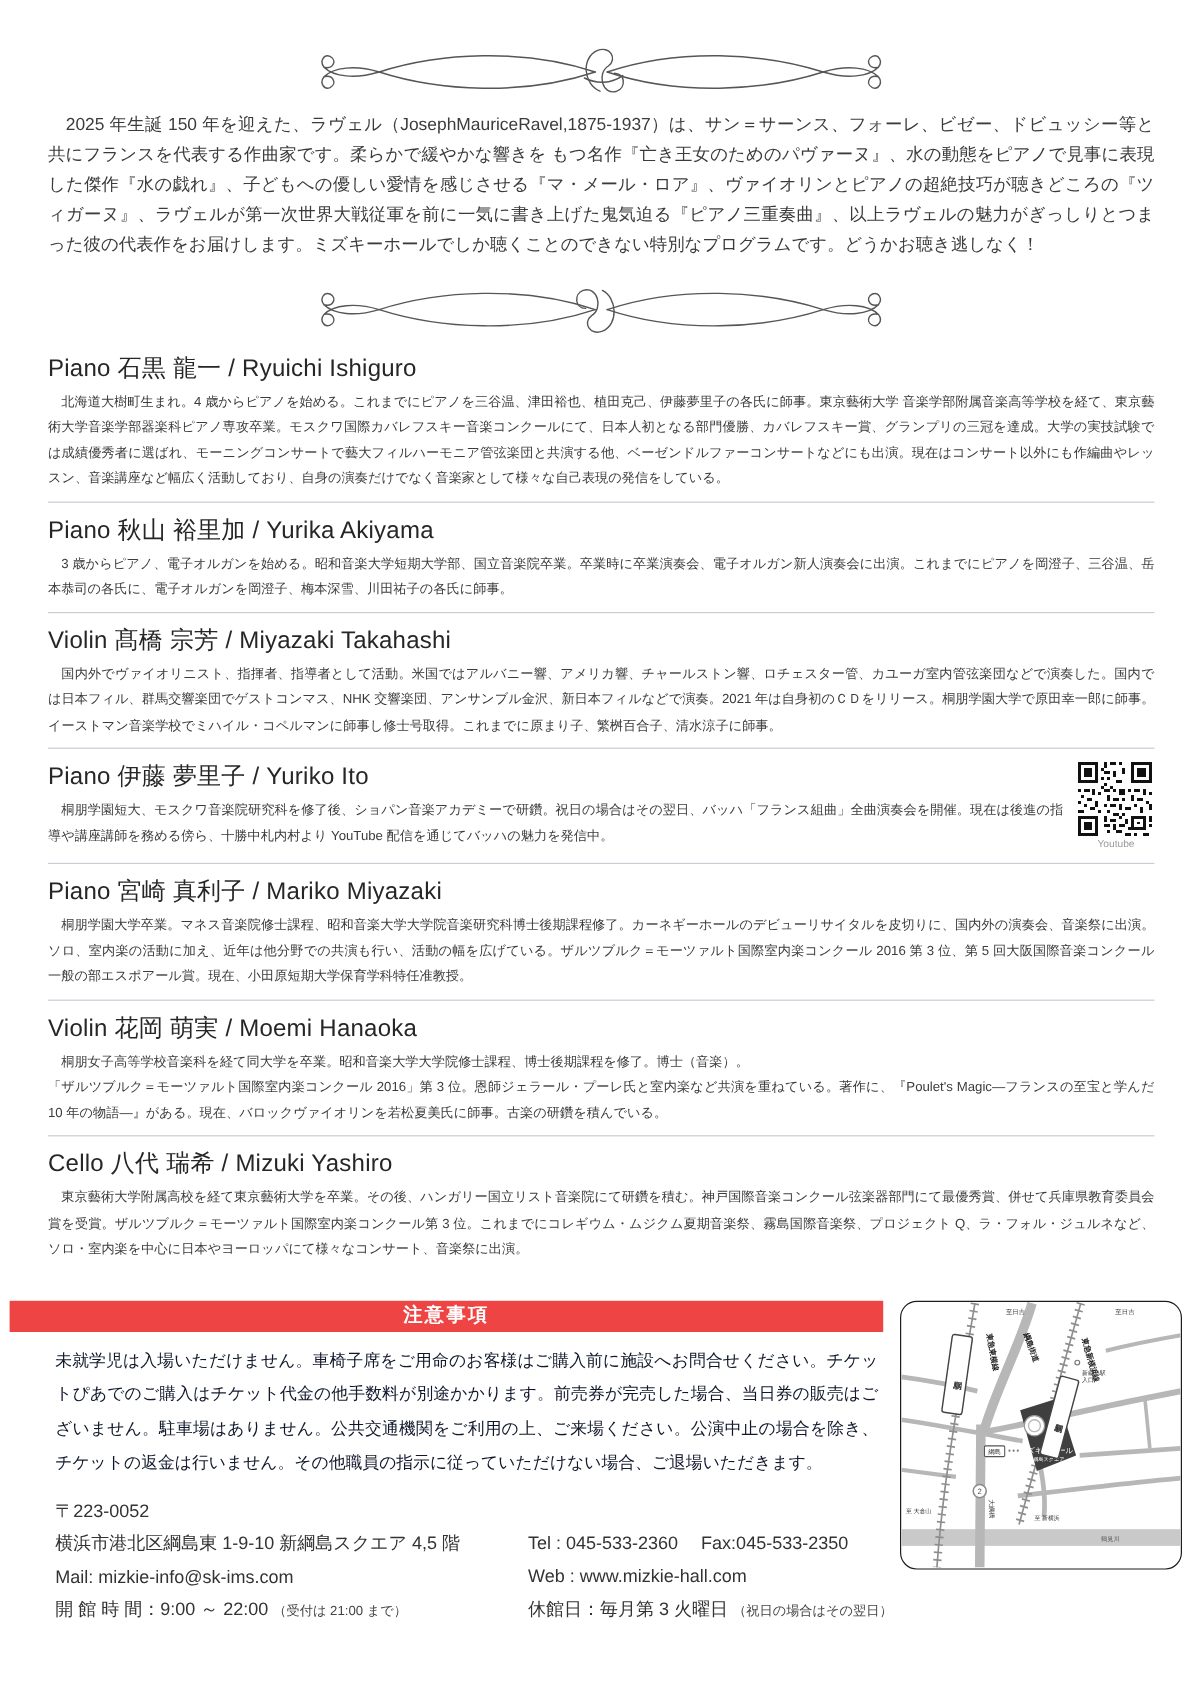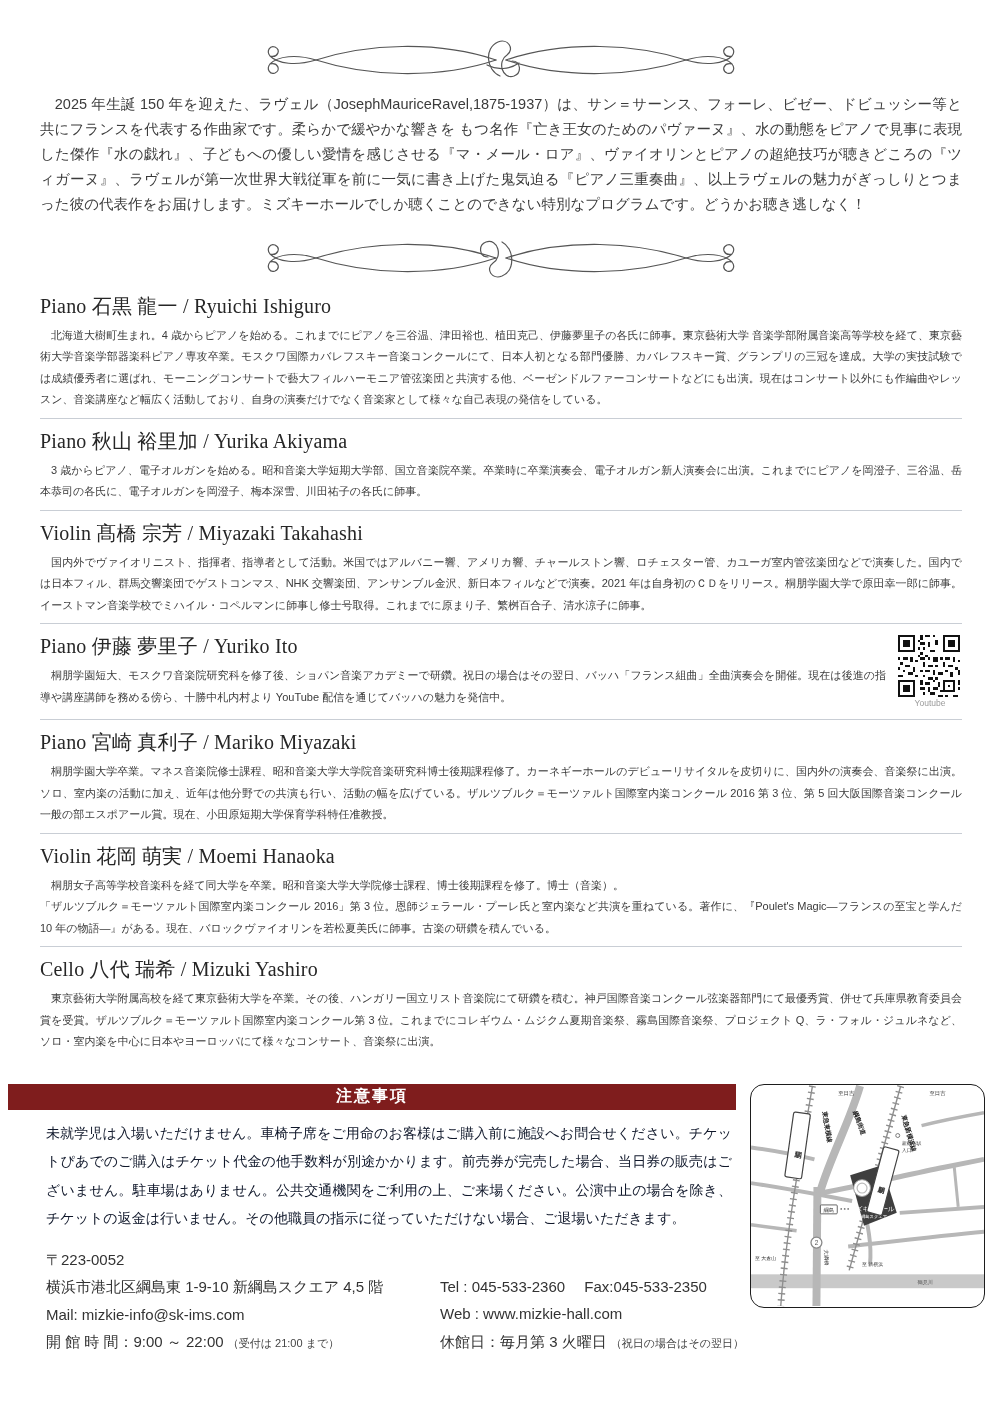--- a/index.html
+++ b/index.html
@@ -21,35 +21,34 @@
     margin-top:6px;font-size:14.5px;line-height:25px;
     text-align:justify;color:#3b3b3b;white-space:pre-wrap;
   }
 
   
   .section{border-bottom:1px solid #c9ced5;padding-bottom:7px;}
   .section.last{border-bottom:none;}
   .section h2{
     margin:9px 0 5px 0;font-size:20px;font-weight:400;color:#262626;
     letter-spacing:.2px;
-    font-family:Liberation Serif, serif;
   }
   .bio{
     font-size:11px;line-height:21.5px;text-align:justify;
     white-space:pre-wrap;color:#3b3b3b;margin:0;
   }
   .qr-wrap{float:right;width:64px;margin:2px 0 4px 12px;text-align:center;}
   .qr-wrap svg{display:block;width:62px;height:62px;}
   .qr-caption{font-size:8.5px;color:#9a9a9a;margin-top:1px;}
 
   
   .bottom-row{display:flex;margin:24px 10px 0 8px;}
   .left-col{width:728px;flex:0 0 728px;}
   .notes-bar{
-    height:26px;background:#7f1d1d;color:#ffffff;
+    height:26px;background:#ef4444;color:#ffffff;
     font-size:16px;font-weight:bold;letter-spacing:2px;
     display:flex;align-items:center;justify-content:center;
   }
   .notes-body{
     padding:9px 4px 0 38px;font-size:14px;line-height:28.5px;
     text-align:justify;color:#0f172a;
   }
   .contact{margin-top:13px;padding-left:38px;display:flex;font-size:15px;color:#333;}
   .contact .c-left{width:368px;flex:0 0 368px;}
   .contact .c-right{margin-left:26px;margin-top:27px;}

